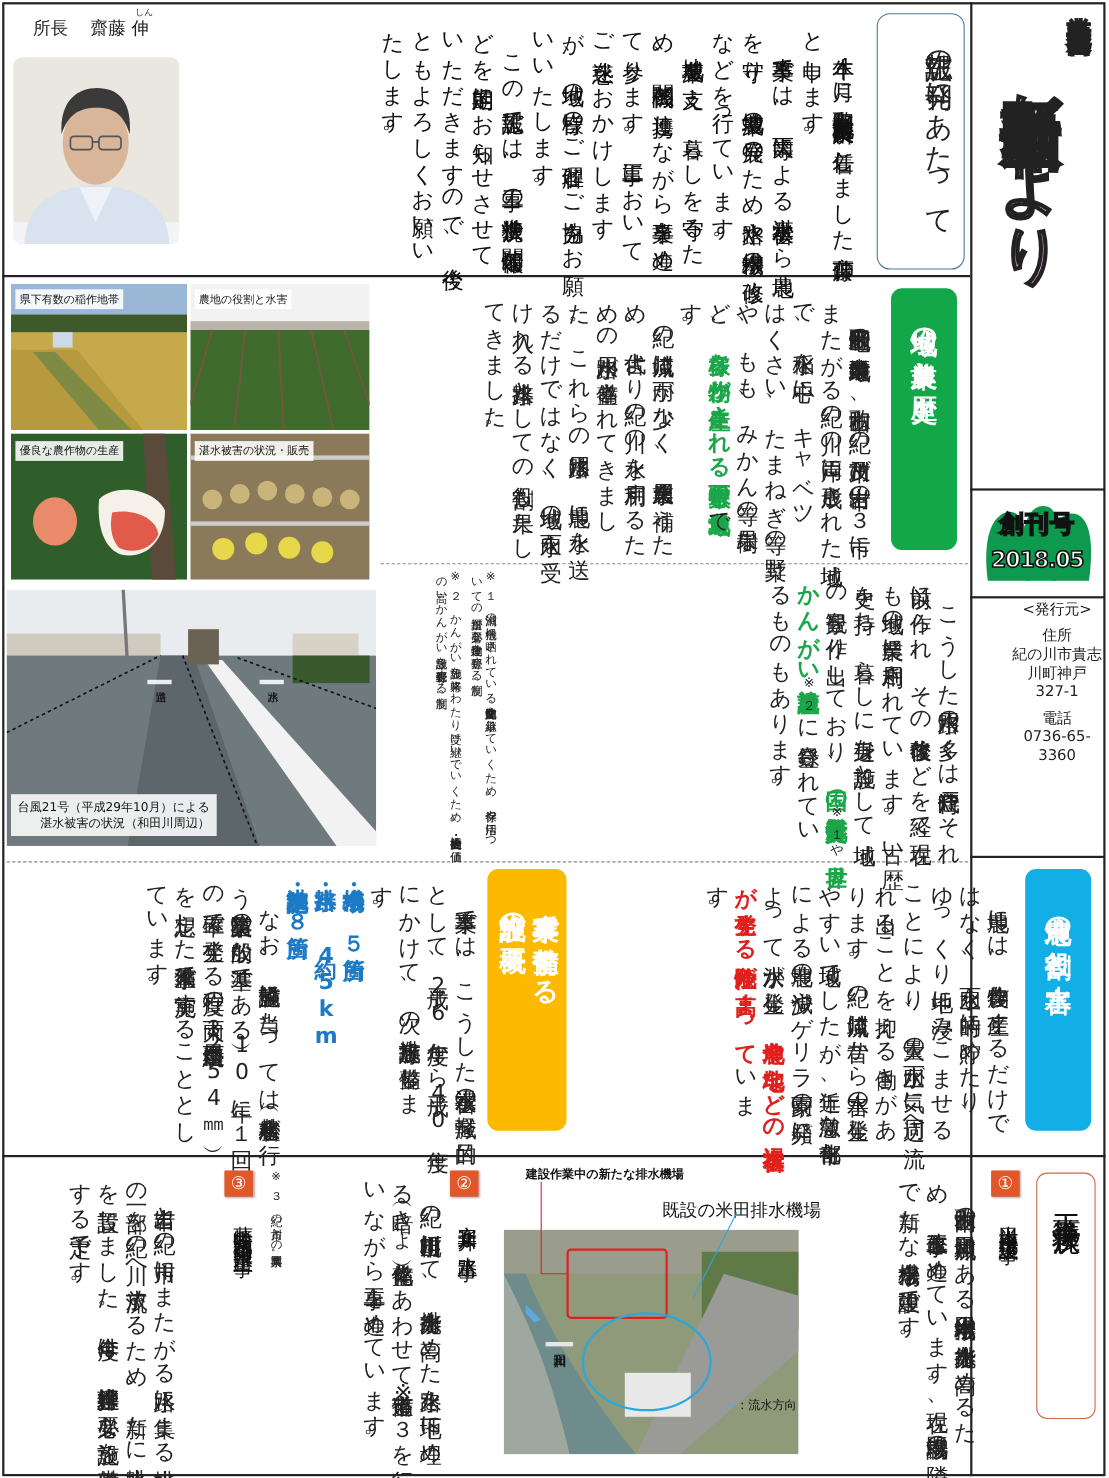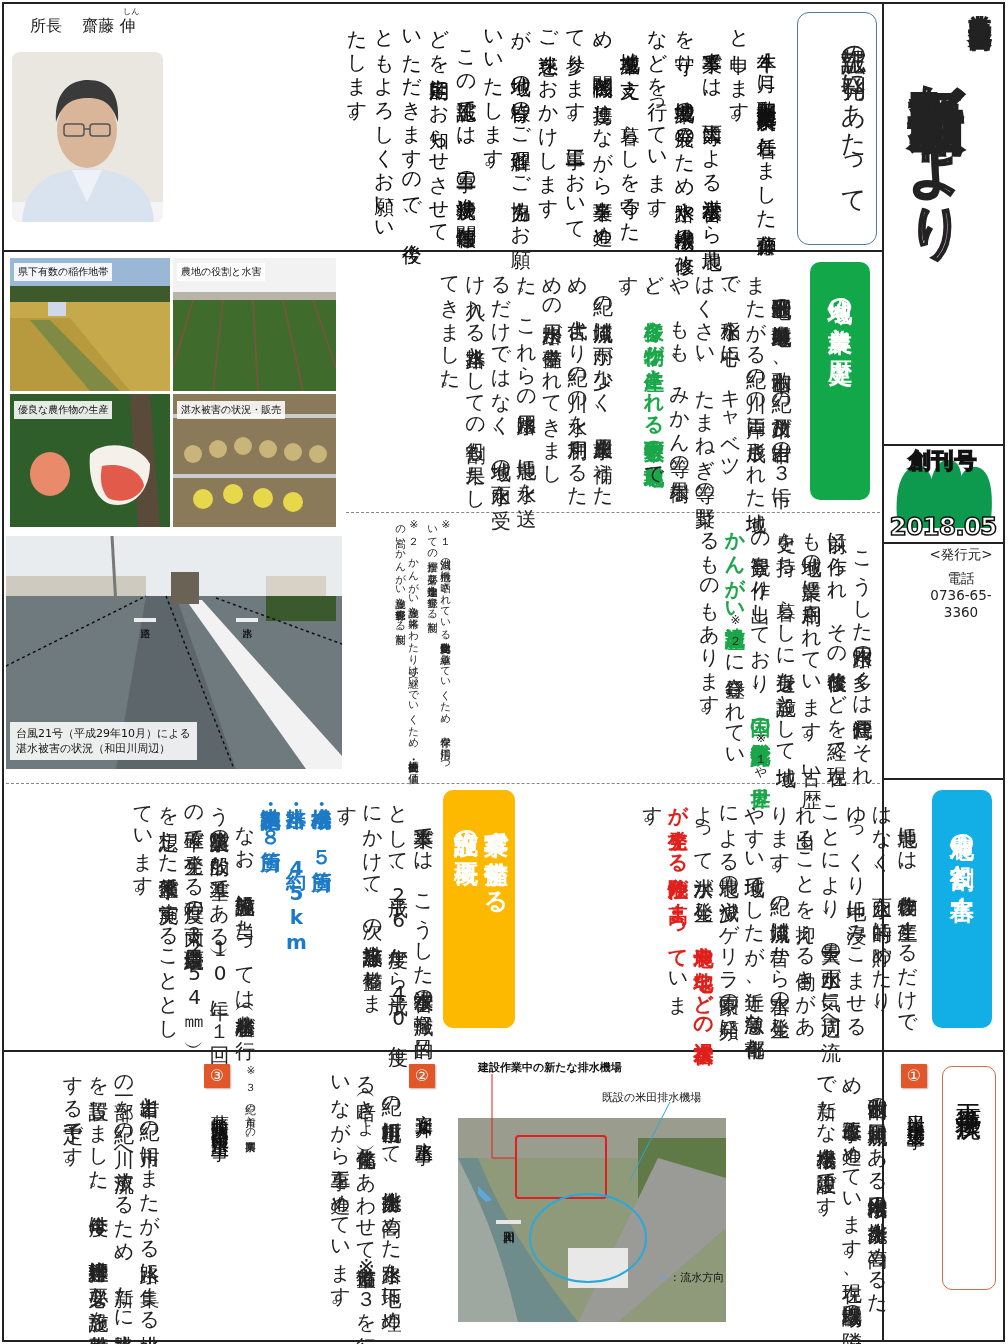--- a/index.html
+++ b/index.html
@@ -16,22 +16,22 @@
   .body-text { font-family: "DejaVu Sans", sans-serif; font-size: 20px; line-height: 25.5px; letter-spacing: 0.5px; color: #222; }
   .serif { font-family: "DejaVu Serif", serif; }
 
   
   .masthead { position: absolute; left: 884px; top: 4px; width: 118px; height: 440px; }
   .mast-sub { position: absolute; left: 84px; top: 8px; font-size: 22px; font-weight: bold; color: #f5b3ef; -webkit-text-stroke: 1.2px #222; letter-spacing: -2px; line-height: 24px; }
   .mast-main { position: absolute; left: 22px; top: 56px; font-size: 56px; font-weight: bold; color: #f5b3ef; -webkit-text-stroke: 2px #222; line-height: 62px; letter-spacing: -3px; }
 
   .issue-box { position: absolute; left: 884px; top: 446px; width: 118px; height: 96px; }
   .issue-blob { position: absolute; left: 8px; top: 12px; width: 104px; height: 76px; }
-  .issue-title { position: absolute; left: 0; top: 0; width: 118px; text-align: center; font-size: 22px; font-weight: bold; color: #fff; -webkit-text-stroke: 1.5px #111; letter-spacing: 1px; }
-  .issue-date { position: absolute; left: 0; top: 66px; width: 118px; text-align: center; font-size: 25px; font-weight: bold; color: #fff; -webkit-text-stroke: 1.5px #111; letter-spacing: -1px; }
+  .issue-title { position: absolute; left: 0; top: 16px; width: 118px; text-align: center; font-size: 22px; font-weight: bold; color: #fff; -webkit-text-stroke: 1.5px #111; letter-spacing: 1px; }
+  .issue-date { position: absolute; left: 0; top: 50px; width: 118px; text-align: center; font-size: 20px; font-weight: bold; color: #fff; -webkit-text-stroke: 1.5px #111; letter-spacing: -1px; }
 
   .publisher { position: absolute; left: 884px; top: 546px; width: 118px; text-align: center; font-size: 13.5px; line-height: 17px; color: #222; }
   .publisher p { margin-bottom: 7px; padding-left: 36px; }
 
   
   .greet-title-box { position: absolute; left: 797px; top: 12px; width: 80px; height: 233px; border: 1.5px solid #4f7a9a; border-radius: 12px; }
   .greet-title { position: absolute; right: 6px; top: 16px; height: 210px; font-size: 25px; line-height: 34px; color: #222; }
   .greet-body { position: absolute; left: 170px; top: 16px; width: 610px; height: 228px; font-size: 20px; line-height: 27.3px; letter-spacing: 1px; }
   .director-name { position: absolute; left: 30px; top: 16px; font-size: 16px; color: #222; }
   .ruby-small { position: absolute; font-size: 8px; color: #222; }
@@ -75,20 +75,25 @@
     <path d="M6 70 C2 40 6 14 22 8 C34 4 40 18 42 30 L44 70 Z" fill="#0e9a4e"></path>
     <path d="M38 30 C40 10 48 2 56 2 C68 2 70 14 70 30 L68 70 L40 70 Z" fill="#0e9a4e"></path>
     <path d="M66 30 C68 12 78 6 88 10 C100 16 102 40 98 70 L64 70 Z" fill="#0e9a4e"></path>
   </svg>
   <div class="issue-title">創刊号</div>
   <div class="issue-date">2018.05</div>
 </div>
 
 <div class="publisher">
   <p>&lt;発行元&gt;</p>
+  <p>
+    <span>住所</span><br>
+    <span>紀の川市貴志</span><br>
+    <span>川町神戸327-1</span>
+  </p>
   <p>
     <span>電話</span><br>
     <span>0736-65-3360</span>
   </p>
 </div>
 
 <div class="greet-title-box">
   <div class="greet-title vt serif">広報誌の発刊にあたって</div>
 </div>
 
@@ -198,21 +203,21 @@
   <path d="M180 64 L196 64 L336 220 L336 233 L300 233 Z" fill="#f2f2f2"></path>
   <rect x="165" y="36" width="28" height="32" fill="#6b6256"></rect>
   <rect x="260" y="60" width="70" height="25" fill="#3a5a2e"></rect>
   <line x1="106" y1="0" x2="110" y2="70" stroke="#777" stroke-width="3"></line>
   <line x1="0" y1="130" x2="140" y2="60" stroke="#111" stroke-width="1.5" stroke-dasharray="3,3"></line>
   <line x1="160" y1="60" x2="228" y2="233" stroke="#111" stroke-width="1.5" stroke-dasharray="3,3"></line>
   <line x1="210" y1="62" x2="336" y2="108" stroke="#111" stroke-width="1.5" stroke-dasharray="3,3"></line>
 </svg>
 <div class="photo-cap vt" style="left:134px; top:618px; font-size:10px;">道路</div>
 <div class="photo-cap vt" style="left:236px; top:618px; font-size:10px;">水路</div>
-<div class="photo-cap" style="left:10px; top:722px; font-size:11px; line-height:15px; padding:4px 6px;">
+<div class="photo-cap" style="left:10px; top:722px; font-size:11px; line-height:15px; padding:4px 6px;text-align:right;">
   <span>台風21号（平成29年10月）による</span><br>
   <span>湛水被害の状況（和田川周辺）</span>
 </div>
 
 <div class="sec-box" style="left:932px; top:790px; width:60px; height:238px; background:#12aee6;">
   <div class="sec-label vt" style="position:absolute; left:16px; top:26px;">農地の役割と水害</div>
 </div>
 
 <div class="vt body-text" style="position:absolute; left:532px; top:792px; width:388px; height:248px;">
   <p><span>　農地には、農作物を生産するだけではなく、雨水を一時的に貯めたり、ゆっくり地中に浸みこませることにより、大量の雨水が一気に周辺へ流れ出ることを抑える働きがあります。紀の川流域は昔から水害の発生しやすい地域でしたが、近年、急激な都市化による農地の減少やゲリラ豪雨の頻発によって洪水が発生し、</span><span class="red-bold">農地や宅地などの浸水被害が発生する危険性が高まって</span><span>います。</span></p>
@@ -247,21 +252,21 @@
   <rect x="180" y="20" width="88" height="70" fill="#5f7a46"></rect>
   <path d="M0 40 C20 80 40 120 60 204 L0 204 Z" fill="#9fa8a0"></path>
   <path d="M20 40 C40 90 70 140 120 204 L60 204 C40 120 20 80 0 40 Z" fill="#6e8c8c"></path>
   <path d="M200 40 L268 60 L268 110 L160 204 L120 204 Z" fill="#9a9a96"></path>
   <rect x="110" y="130" width="60" height="40" fill="#e8e8e8"></rect>
   <rect x="58" y="18" width="90" height="62" fill="none" stroke="#e02020" stroke-width="2" rx="3"></rect>
   <ellipse cx="130" cy="120" rx="58" ry="44" fill="none" stroke="#2aa8dc" stroke-width="2"></ellipse>
   <path d="M20 68 L34 82 L28 84 L20 76 Z" fill="#5fa8dc"></path>
 </svg>
 <div class="abs" style="left:478px; top:1060px; font-size:11px;font-weight:bold;">建設作業中の新たな排水機場</div>
-<div class="abs" style="left:602px; top:1090px; font-size:11px;">既設の米田排水機場</div>
+<div class="abs" style="left:602px; top:1090px; font-size:16px;">既設の米田排水機場</div>
 <svg class="abs" style="left:490px; top:1074px; width:220px; height:110px;" viewBox="0 0 220 110">
   <polyline points="2,0 2,84 26,84" fill="none" stroke="#e02020" stroke-width="1"></polyline>
   <line x1="180" y1="28" x2="140" y2="106" stroke="#2aa8dc" stroke-width="1"></line>
 </svg>
 <div class="photo-cap vt" style="left:496px; top:1220px; font-size:12px; background:#e6e6e6;">和田川</div>
 <div class="abs" style="left:660px; top:1270px; font-size:11px;text-align:right;">
   <span style="color:#5fa8dc;">⇦</span><span>：流水方向</span>
 </div>
 
 <div class="circled-num" style="left:409px; top:1064px;">②</div>

